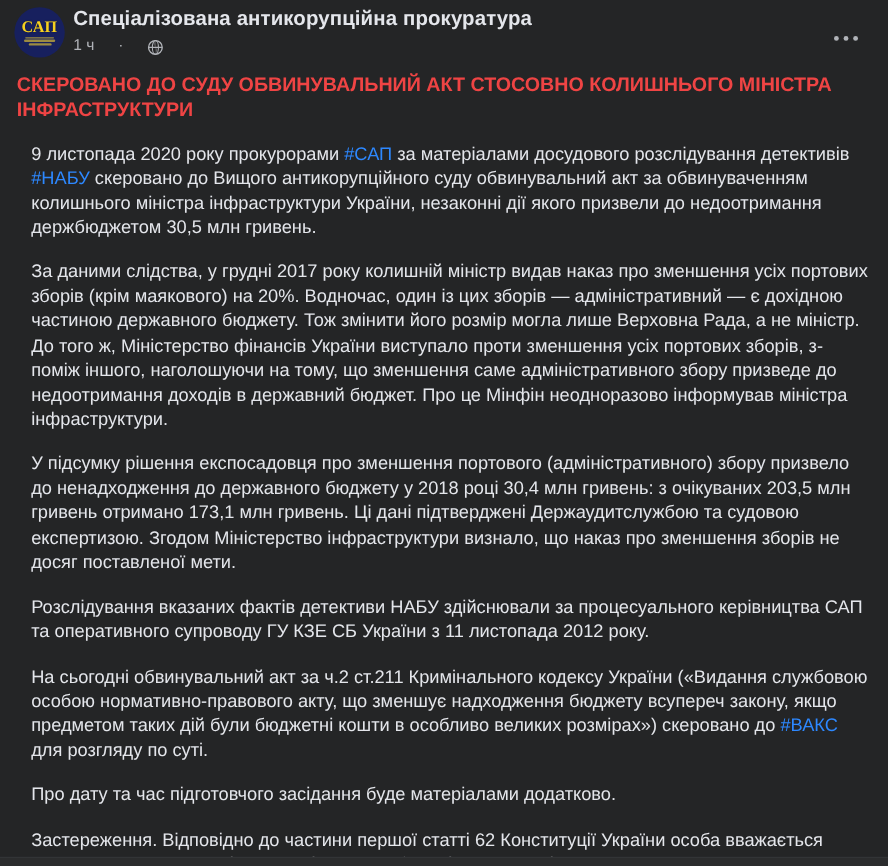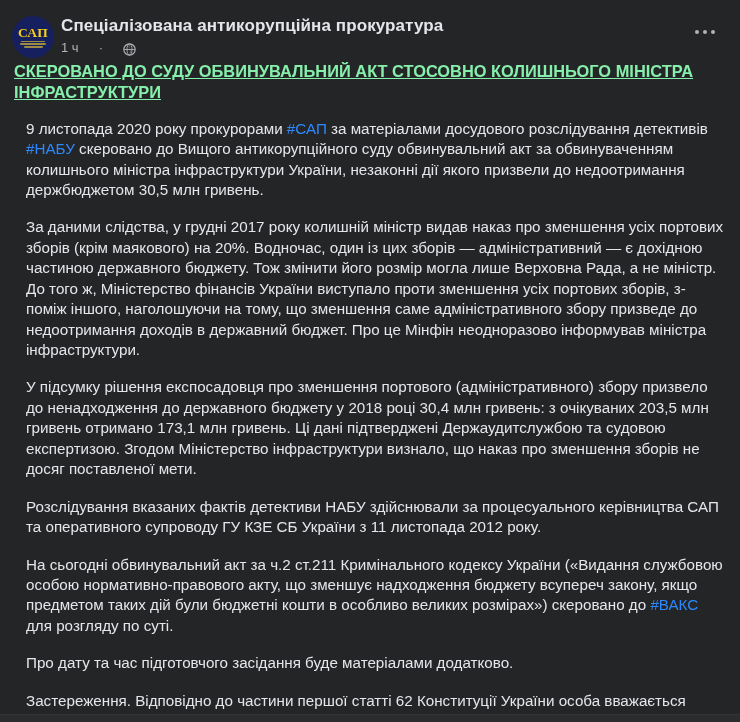--- a/index.html
+++ b/index.html
@@ -20,21 +20,21 @@
     background: #242526;
     position: relative;
     overflow: hidden;
     color: #e4e6eb;
   }
 
   
   .post-header {
     display: flex;
     align-items: flex-start;
-    padding: 15px 14px 0 12px;
+    padding: 5px 14px 0 12px;
     position: relative;
     height: 58px;
   }
 
   .avatar {
     width: 42px;
     height: 42px;
     border-radius: 50%;
     background: #17205e;
     flex: 0 0 42px;
@@ -132,26 +132,25 @@
   }
 
   
   .post-body {
     padding: 3px 14px 0 14px;
   }
 
   .post-title {
     font-size: 16.4px;
     font-weight: 700;
-    color: #86efac;
+    color: #ef4444;
     line-height: 1.30;
     letter-spacing: 0;
     margin: 0 0 15px 0;
     max-width: 690px;
-    text-decoration: underline;
   }
 
   .post-paragraph {
     font-size: 15.2px;
     line-height: 1.345;
     color: #e4e6eb;
     margin: 0 0 17px 12px;
     letter-spacing: 0;
     max-width: 700px;
   }

